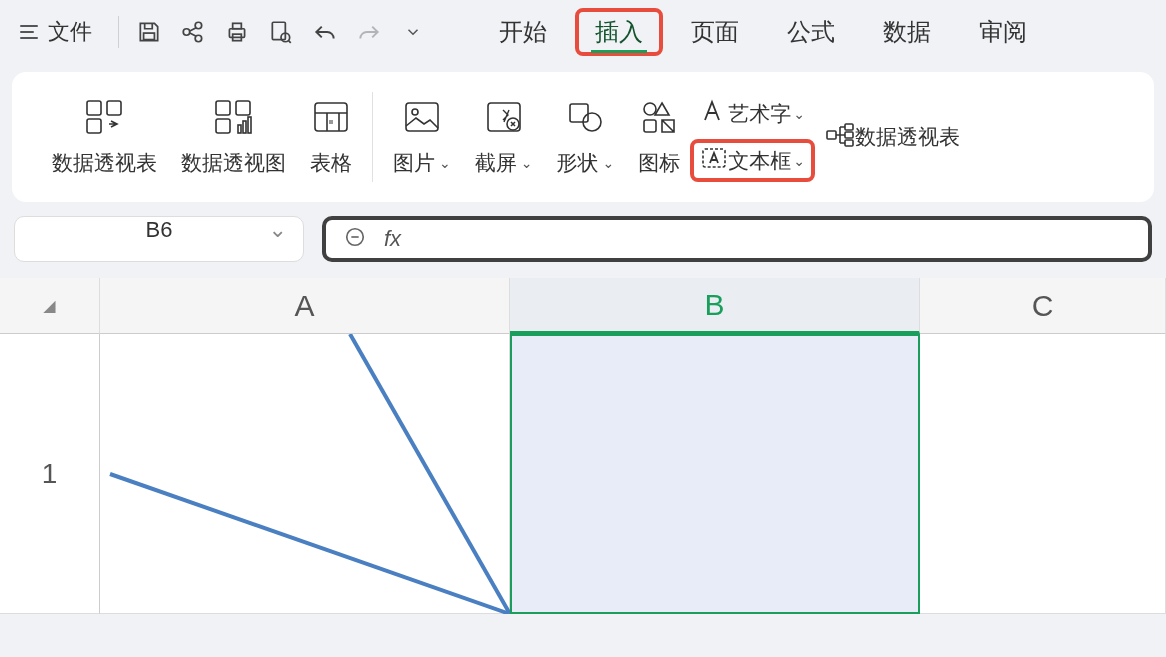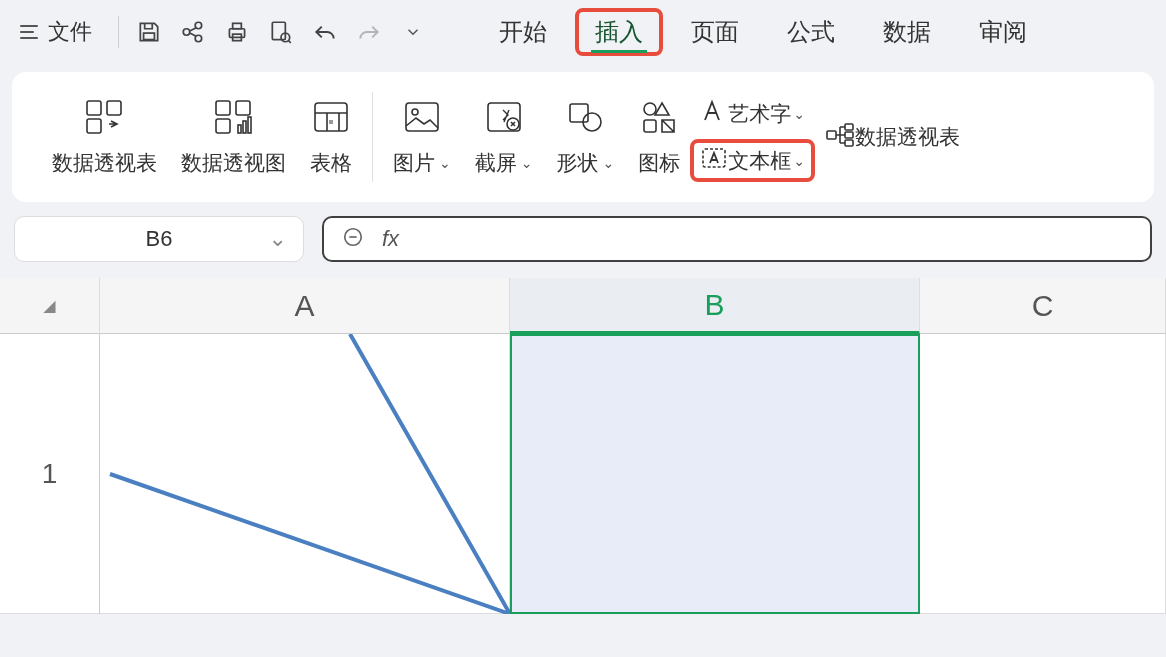--- a/index.html
+++ b/index.html
@@ -156,33 +156,33 @@
     padding: 6px 14px;
     gap: 18px;
   }
   .namebox {
     background: #fff;
     border: 1px solid #ddd;
     border-radius: 10px;
     width: 290px;
     height: 46px;
     display: flex;
-    align-items: center;
+    align-items: flex-start;
     justify-content: center;
     position: relative;
     font-size: 22px;
   }
   .namebox .chev {
     position: absolute;
     right: 16px;
     color: #888;
   }
   .fx-box {
     background: #fff;
-    border: 2px solid #404040;
+    border: 4px solid #404040;
     border-radius: 10px;
     flex: 1;
     height: 46px;
     display: flex;
     align-items: center;
     padding: 0 18px;
     gap: 18px;
   }
   .fx-label { font-style: italic; font-size: 22px; color: #555; }
   

